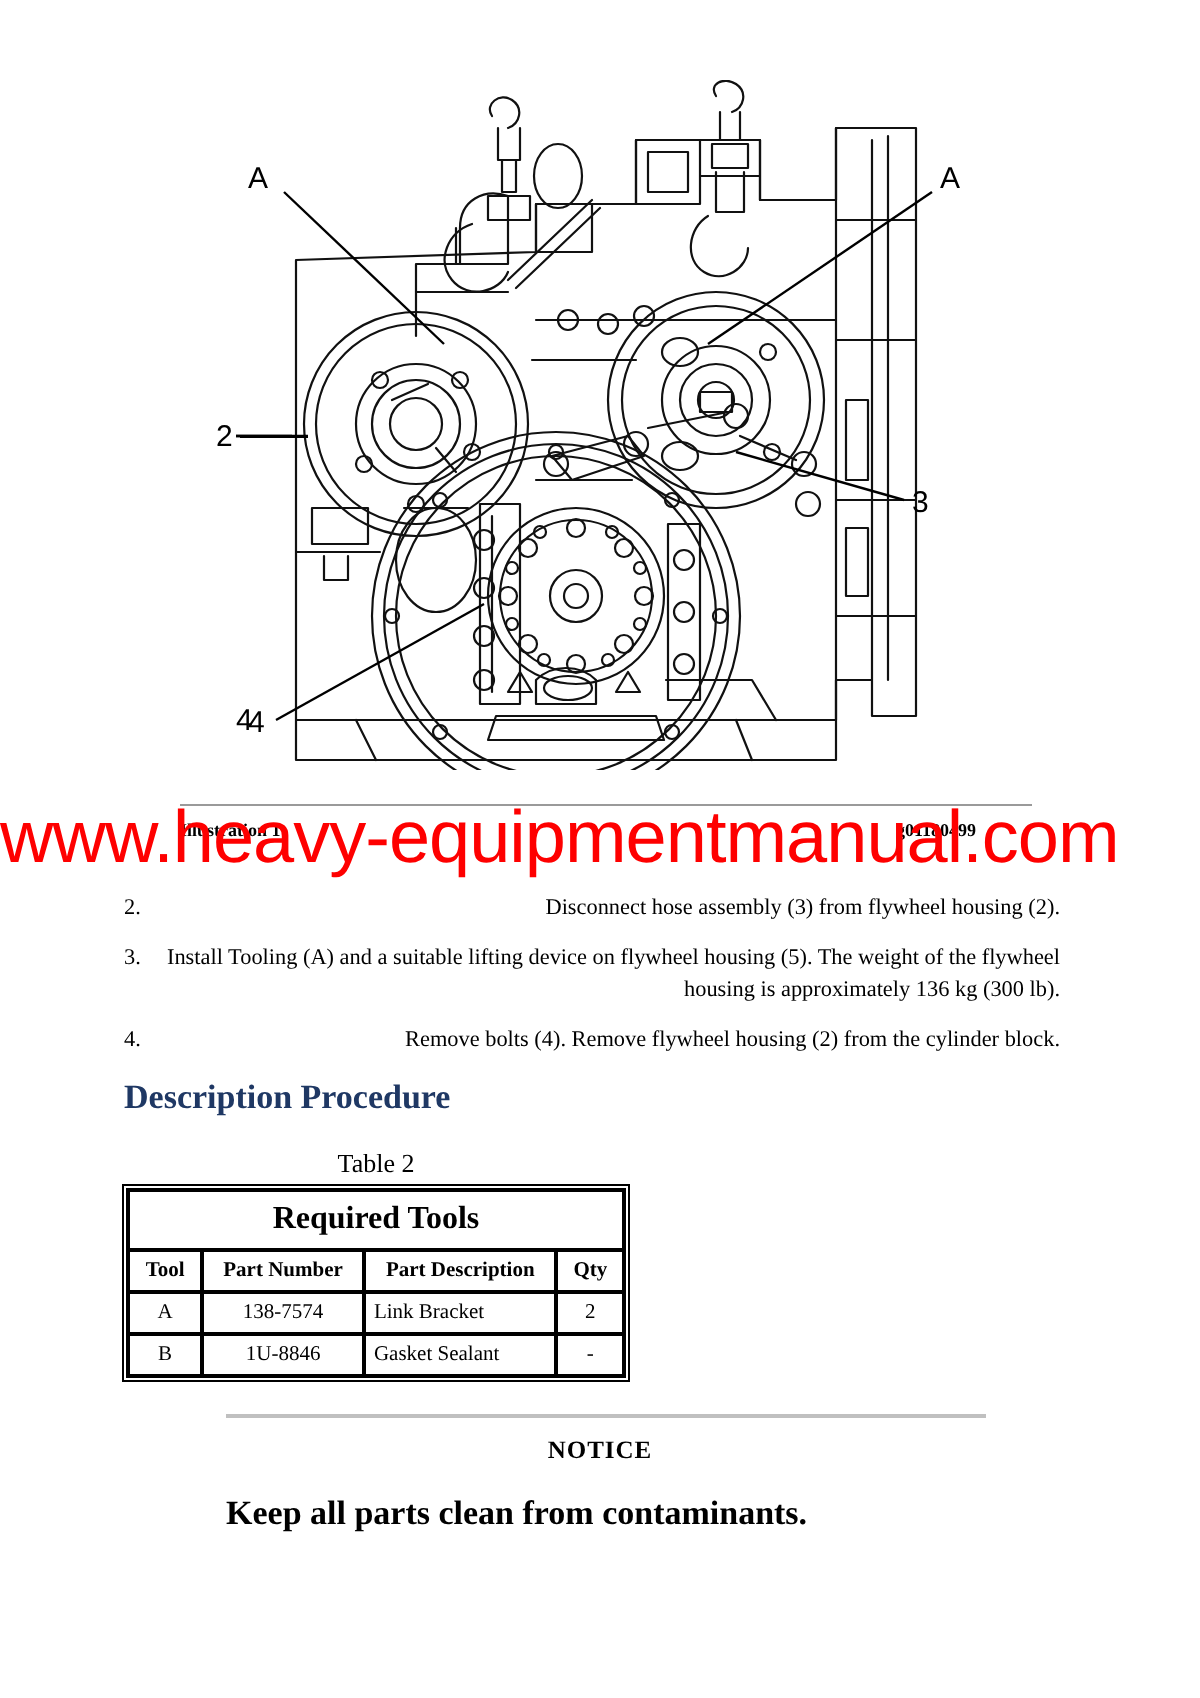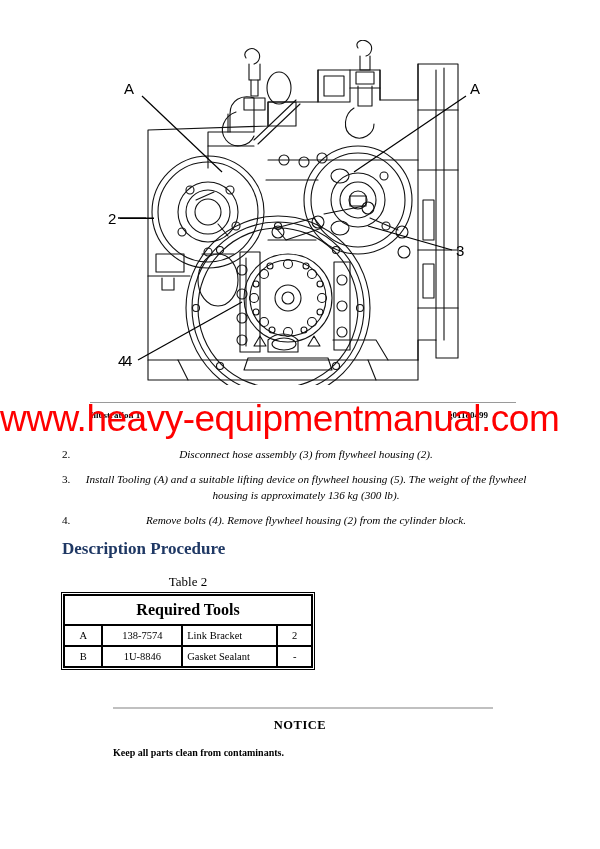--- a/index.html
+++ b/index.html
@@ -84,22 +84,21 @@
     display: flex;
     margin-bottom: 10px;
   }
   .step-num {
     width: 20px;
     flex: 0 0 20px;
     text-align: left;
   }
   .step-text {
     flex: 1 1 auto;
-    text-align: center;
-    font-style: italic;
+    text-align: right;
   }
 
   
   .section-heading {
     position: absolute;
     left: 62px;
     top: 539px;
     font-size: 17px;
     font-weight: bold;
     color: #1f3864;
@@ -166,21 +165,21 @@
     text-align: center;
     font-size: 12.5px;
     font-weight: bold;
     letter-spacing: 0.5px;
   }
   .notice-body {
     position: absolute;
     left: 113px;
     top: 746px;
     width: 400px;
-    font-size: 10px;
+    font-size: 17px;
     font-weight: bold;
     line-height: 1.3;
   }
   .notice-body p {
     margin: 0 0 15px 0;
   }
 </style>
 </head>
 <body>
 
@@ -388,20 +387,26 @@
 <div class="section-heading">Description Procedure</div>
 
 <div class="table-wrap">
   <div class="table-title">Table 2</div>
   <table class="tools">
     <tbody>
       <tr>
         <th class="banner" colspan="4">Required Tools</th>
       </tr>
       <tr>
+        <th class="colhead">Tool</th>
+        <th class="colhead">Part Number</th>
+        <th class="colhead">Part Description</th>
+        <th class="colhead">Qty</th>
+      </tr>
+      <tr>
         <td class="c-tool">A</td>
         <td class="c-part">138-7574</td>
         <td class="c-desc">Link Bracket</td>
         <td class="c-qty">2</td>
       </tr>
       <tr>
         <td class="c-tool">B</td>
         <td class="c-part">1U-8846</td>
         <td class="c-desc">Gasket Sealant</td>
         <td class="c-qty">-</td>

